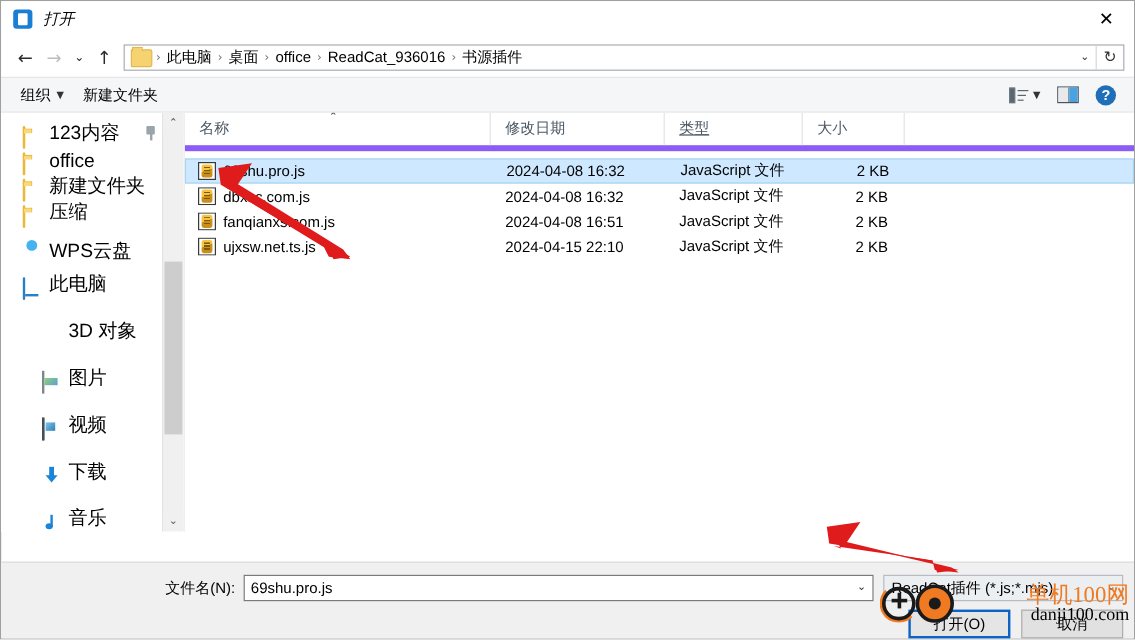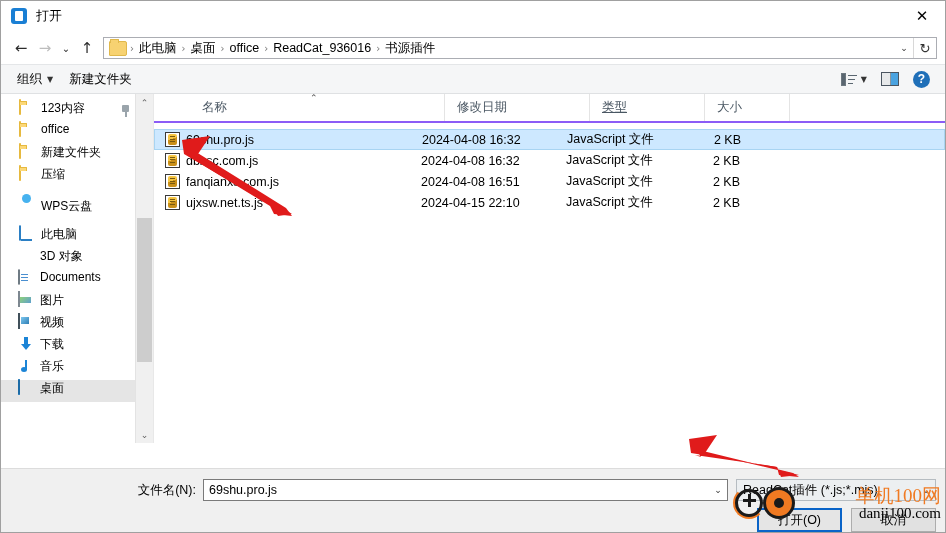--- a/index.html
+++ b/index.html
@@ -8,21 +8,21 @@
     font-family:"Liberation Sans","DejaVu Sans",sans-serif;
     font-size:12.5px;color:#000;background:#f0f0f0;
   }
   .window{
     position:relative;width:946px;height:533px;box-sizing:border-box;
     border:1px solid #a0a0a0;background:#ffffff;
   }
   
   .titlebar{
     height:30px;display:flex;align-items:center;background:#ffffff;
-    border-bottom:1px solid #ffffff;position:relative;
+    border-bottom:1px solid #ffffff;position:relative;font-style:italic;
   }
   .title-icon{margin-left:10px;width:16px;height:16px;position:relative;}
   .title-icon .outer{
     position:absolute;left:0;top:0;width:16px;height:16px;border-radius:3px;
     background:#1a7fd4;
   }
   .title-icon .inner{
     position:absolute;left:4px;top:3px;width:8px;height:10px;background:#ffffff;border-radius:1px;
   }
   .title-text{margin-left:9px;font-size:13px;color:#000;}
@@ -102,24 +102,24 @@
     font-family:"Liberation Sans",sans-serif;
   }
   
   .body{display:flex;height:349px;background:#fff;}
   .navpane{
     width:152px;position:relative;background:#fff;overflow:hidden;flex:none;
     border-right:1px solid #e8e8e8;
   }
   .tree{padding-top:6px;}
   .tree-item{
-    height:22px;display:flex;align-items:flex-start;padding-left:18px;font-size:12px;color:#000;
+    height:22px;display:flex;align-items:flex-end;padding-left:18px;font-size:16px;color:#000;
     white-space:nowrap;position:relative;
   }
-  .tree-item.indent1{padding-left:17px;}
+  .tree-item.indent1{padding-left:34px;margin-top:17px;}
   .tree-item.selected{background:#e5e5e5;}
   .ti-icon{width:16px;height:16px;margin-right:6px;flex:none;position:relative;}
   .ico-folder{
     width:15px;height:12px;margin-top:3px;background:#fcd878;border:1px solid #e6b93f;border-radius:1px;
   }
   .ico-folder:before{
     content:"";position:absolute;left:0;top:1px;width:6px;height:3px;background:#fcd878;
     border:1px solid #e6b93f;border-bottom:none;border-radius:1px 1px 0 0;
   }
   .ico-drive{
@@ -197,21 +197,21 @@
   .scroll-arrow{
     height:17px;display:flex;align-items:center;justify-content:center;font-size:9px;color:#606060;
     font-family:"DejaVu Sans",sans-serif;background:#f0f0f0;
   }
   .scroll-arrow.bottom{position:absolute;bottom:0;left:0;right:0;}
   .scroll-thumb{
     position:absolute;left:1px;right:1px;top:124px;height:144px;background:#cdcdcd;
   }
   .filepane{flex:1;position:relative;background:#fff;overflow:hidden;}
   .colhead{
-    height:27px;display:flex;border-bottom:2px solid #8b5cf6;background:#fff;position:relative;padding-left:36px;
+    height:27px;display:flex;border-bottom:5px solid #8b5cf6;background:#fff;position:relative;
   }
   .col{
     display:flex;align-items:center;font-size:12.5px;color:#4a5763;padding-left:12px;
     border-right:1px solid #e4e4e4;box-sizing:border-box;position:relative;
   }
   .col.c-name{width:255px;}
   .col.c-date{width:145px;}
   .col.c-type{width:115px;text-decoration:underline;}
   .col.c-size{width:85px;}
   .sortcaret{
@@ -424,24 +424,20 @@
         <div class="tree-item">
           <span class="ti-icon"><span class="ico-pc"></span></span>
           <span>此电脑</span>
         </div>
 
         <div class="tree-item indent1">
           <span class="ti-icon"><span class="ico-3d"></span></span>
           <span>3D 对象</span>
         </div>
 
-        <div class="tree-item indent1">
-          <span class="ti-icon"><span class="ico-doc"></span></span>
-          <span>Documents</span>
-        </div>
 
         <div class="tree-item indent1">
           <span class="ti-icon"><span class="ico-pic"></span></span>
           <span>图片</span>
         </div>
 
         <div class="tree-item indent1">
           <span class="ti-icon"><span class="ico-video"></span></span>
           <span>视频</span>
         </div>

